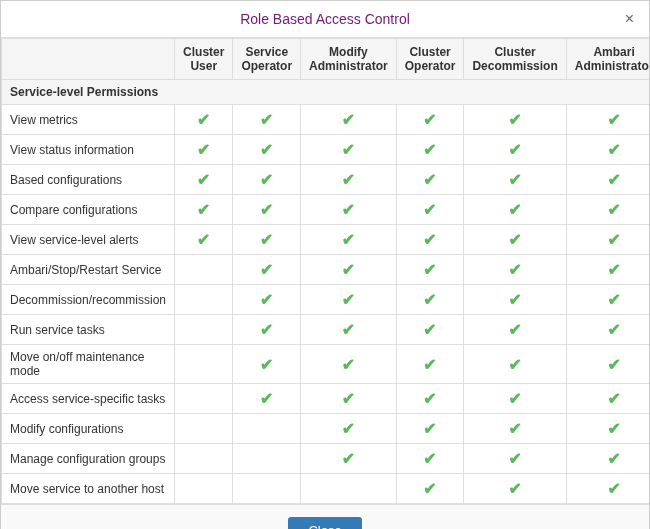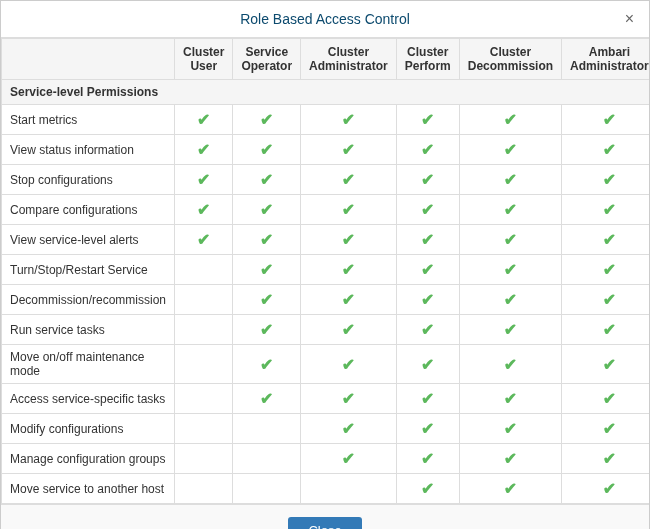--- a/index.html
+++ b/index.html
@@ -26,21 +26,21 @@
       align-items: center;
       justify-content: center;
       padding: 10px 16px;
       border-bottom: 1px solid #ddd;
       position: relative;
       background: #fff;
     }
     .modal-title {
       font-size: 14px;
       font-weight: normal;
-      color: #0c4a6e;
+      color: #701a75;
     }
     .close-x {
       position: absolute;
       right: 10px;
       top: 50%;
       transform: translateY(-50%);
       cursor: pointer;
       color: #666;
       font-size: 16px;
       line-height: 1;
@@ -137,50 +137,50 @@
     <button class="close-x">×</button>
   </div>
   <div class="modal-body">
     <div class="table-container">
       <table>
         <thead>
           <tr>
             <th></th>
             <th>Cluster User</th>
             <th>Service Operator</th>
-            <th>Cluster Administrator</th>
-            <th>Cluster Perform</th>
+            <th>Modify Administrator</th>
+            <th>Cluster Operator</th>
             <th>Cluster Decommission</th>
             <th>Ambari Administrator</th>
           </tr>
         </thead>
         <tbody id="table-body">
         <tr class="section-header">
               <td colspan="7">Service-level Permissions</td>
             </tr>
             <tr>
-              <td>Start metrics</td>
+              <td>View metrics</td>
               <td><span class="check-mark">✔</span></td>
               <td><span class="check-mark">✔</span></td>
               <td><span class="check-mark">✔</span></td>
               <td><span class="check-mark">✔</span></td>
               <td><span class="check-mark">✔</span></td>
               <td><span class="check-mark">✔</span></td>
             </tr>
             <tr>
               <td>View status information</td>
               <td><span class="check-mark">✔</span></td>
               <td><span class="check-mark">✔</span></td>
               <td><span class="check-mark">✔</span></td>
               <td><span class="check-mark">✔</span></td>
               <td><span class="check-mark">✔</span></td>
               <td><span class="check-mark">✔</span></td>
             </tr>
             <tr>
-              <td>Stop configurations</td>
+              <td>Based configurations</td>
               <td><span class="check-mark">✔</span></td>
               <td><span class="check-mark">✔</span></td>
               <td><span class="check-mark">✔</span></td>
               <td><span class="check-mark">✔</span></td>
               <td><span class="check-mark">✔</span></td>
               <td><span class="check-mark">✔</span></td>
             </tr>
             <tr>
               <td>Compare configurations</td>
               <td><span class="check-mark">✔</span></td>
@@ -193,21 +193,21 @@
             <tr>
               <td>View service-level alerts</td>
               <td><span class="check-mark">✔</span></td>
               <td><span class="check-mark">✔</span></td>
               <td><span class="check-mark">✔</span></td>
               <td><span class="check-mark">✔</span></td>
               <td><span class="check-mark">✔</span></td>
               <td><span class="check-mark">✔</span></td>
             </tr>
             <tr>
-              <td>Turn/Stop/Restart Service</td>
+              <td>Ambari/Stop/Restart Service</td>
               <td></td>
               <td><span class="check-mark">✔</span></td>
               <td><span class="check-mark">✔</span></td>
               <td><span class="check-mark">✔</span></td>
               <td><span class="check-mark">✔</span></td>
               <td><span class="check-mark">✔</span></td>
             </tr>
             <tr>
               <td>Decommission/recommission</td>
               <td></td>

